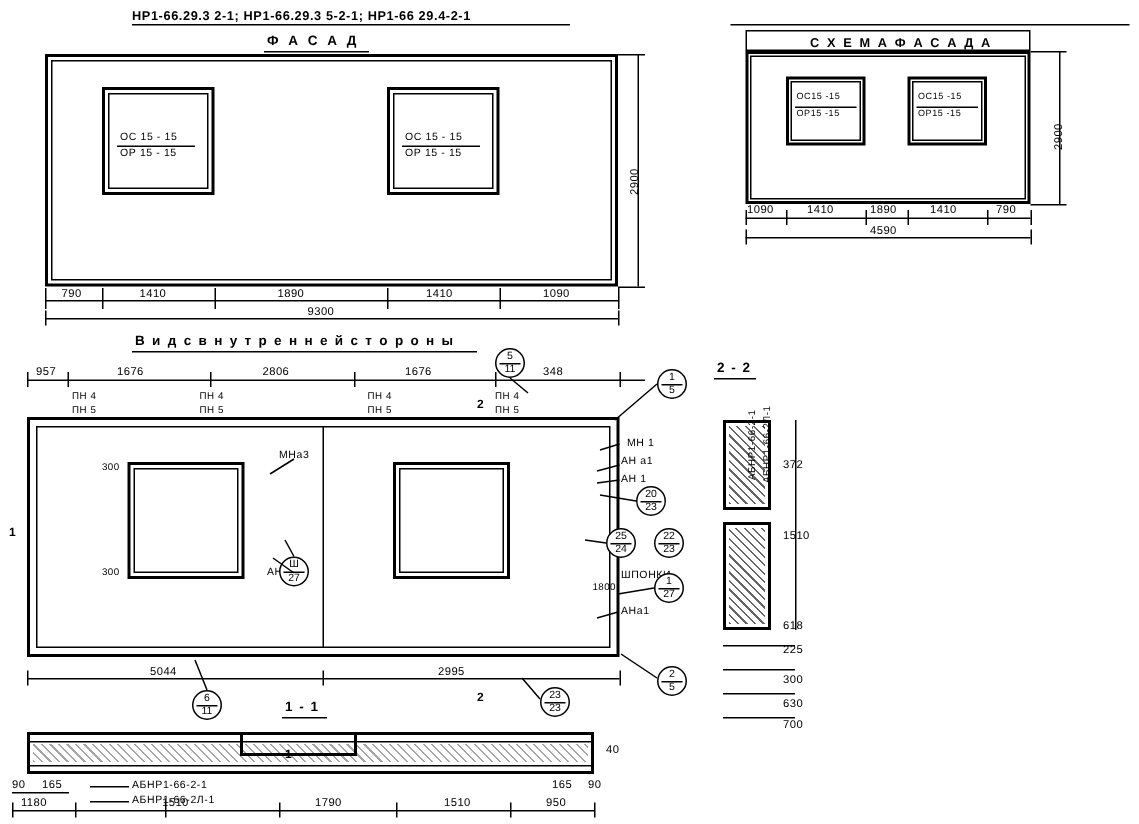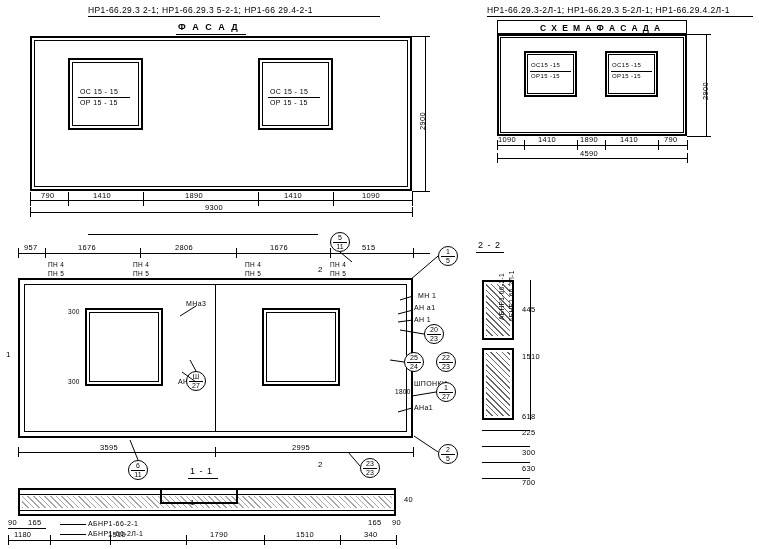--- a/index.html
+++ b/index.html
@@ -1,20 +1,20 @@
 <!DOCTYPE html>
 <html><head>
 <meta charset="utf-8">
 <style>
   html,body{margin:0;padding:0;background:#ffffff;}
   body{width:759px;height:549px;position:relative;overflow:hidden;
        font-family:"Liberation Sans",sans-serif;color:#000;}
   .sheet{position:absolute;left:0;top:0;width:759px;height:549px;}
   .t{position:absolute;white-space:nowrap;font-size:8px;letter-spacing:.4px;}
-  .t.b{font-weight:normal;}
+  .t.b{font-weight:bold;}
   .ln{position:absolute;background:#000;}
   .h1{height:1px;}
   .v1{width:1px;}
   .box{position:absolute;border:1px solid #000;box-sizing:border-box;}
   .box2{position:absolute;border:2px solid #000;box-sizing:border-box;}
   .circ{position:absolute;border:1px solid #000;border-radius:50%;box-sizing:border-box;
         display:flex;flex-direction:column;align-items:center;justify-content:center;
         font-size:7px;line-height:8px;background:#fff;}
   .circ .hr{width:80%;height:1px;background:#000;}
   .dim{position:absolute;font-size:7.5px;letter-spacing:.3px;}
@@ -24,21 +24,20 @@
   svg{position:absolute;left:0;top:0;overflow:visible;}
 </style>
 </head>
 <body>
 
 <div class="sheet">
 
   <div class="t b" style="left:88px;top:5px;font-size:8.5px;">НР1-66.29.3 2-1; НР1-66.29.3 5-2-1; НР1-66 29.4-2-1</div>
   <div class="ln h1" style="left:88px;top:16px;width:292px;"></div>
 
-  <div class="t b" style="left:487px;top:5px;font-size:8.5px;">НР1-66.29.3-2Л-1; НР1-66.29.3 5-2Л-1; НР1-66.29.4.2Л-1</div>
   <div class="ln h1" style="left:487px;top:16px;width:266px;"></div>
 
   <div class="title" style="position:absolute;left:178px;top:22px;">Ф А С А Д</div>
   <div class="ln h1" style="left:176px;top:34px;width:70px;"></div>
 
   <div class="box2" style="left:30px;top:36px;width:382px;height:155px;"></div>
   <div class="box" style="left:34px;top:40px;width:374px;height:147px;"></div>
 
   <div class="box2" style="left:68px;top:58px;width:75px;height:72px;"></div>
   <div class="box" style="left:72px;top:62px;width:67px;height:64px;"></div>
@@ -109,34 +108,35 @@
   <div class="ln h1" style="left:497px;top:158px;width:190px;"></div>
   <div class="ln v1" style="left:497px;top:153px;height:10px;"></div>
   <div class="ln v1" style="left:687px;top:153px;height:10px;"></div>
   <div class="dim" style="left:580px;top:149px;">4590</div>
 
   <div class="ln v1" style="left:706px;top:34px;height:102px;"></div>
   <div class="ln h1" style="left:687px;top:34px;width:24px;"></div>
   <div class="ln h1" style="left:687px;top:136px;width:24px;"></div>
   <div class="dim" style="left:701px;top:100px;transform:rotate(-90deg);transform-origin:left top;">2900</div>
 
+  <div class="title" style="position:absolute;left:90px;top:222px;letter-spacing:1.2px;">В и д   с   в н у т р е н н е й   с т о р о н ы</div>
   <div class="ln h1" style="left:88px;top:234px;width:230px;"></div>
 
   <div class="ln h1" style="left:18px;top:253px;width:412px;"></div>
   <div class="ln v1" style="left:18px;top:248px;height:10px;"></div>
   <div class="ln v1" style="left:45px;top:248px;height:10px;"></div>
   <div class="ln v1" style="left:140px;top:248px;height:10px;"></div>
   <div class="ln v1" style="left:236px;top:248px;height:10px;"></div>
   <div class="ln v1" style="left:330px;top:248px;height:10px;"></div>
   <div class="ln v1" style="left:413px;top:248px;height:10px;"></div>
   <div class="dim" style="left:24px;top:243px;">957</div>
   <div class="dim" style="left:78px;top:243px;">1676</div>
   <div class="dim" style="left:175px;top:243px;">2806</div>
   <div class="dim" style="left:270px;top:243px;">1676</div>
-  <div class="dim" style="left:362px;top:243px;">515</div>
+  <div class="dim" style="left:362px;top:243px;">348</div>
 
   <div class="t" style="left:48px;top:261px;font-size:6.5px;">ПН 4</div>
   <div class="t" style="left:48px;top:270px;font-size:6.5px;">ПН 5</div>
   <div class="t" style="left:133px;top:261px;font-size:6.5px;">ПН 4</div>
   <div class="t" style="left:133px;top:270px;font-size:6.5px;">ПН 5</div>
   <div class="t" style="left:245px;top:261px;font-size:6.5px;">ПН 4</div>
   <div class="t" style="left:245px;top:270px;font-size:6.5px;">ПН 5</div>
   <div class="t" style="left:330px;top:261px;font-size:6.5px;">ПН 4</div>
   <div class="t" style="left:330px;top:270px;font-size:6.5px;">ПН 5</div>
 
@@ -159,21 +159,21 @@
   <div class="t" style="left:414px;top:304px;font-size:7px;">АН а1</div>
   <div class="t" style="left:414px;top:316px;font-size:7px;">АН 1</div>
   <div class="t" style="left:178px;top:378px;font-size:7px;">АНа3</div>
   <div class="t" style="left:414px;top:404px;font-size:7px;">АНа1</div>
   <div class="t" style="left:414px;top:380px;font-size:7px;">ШПОНКИ</div>
 
   <div class="ln h1" style="left:18px;top:452px;width:395px;"></div>
   <div class="ln v1" style="left:18px;top:447px;height:10px;"></div>
   <div class="ln v1" style="left:215px;top:447px;height:10px;"></div>
   <div class="ln v1" style="left:413px;top:447px;height:10px;"></div>
-  <div class="dim" style="left:100px;top:443px;">3595</div>
+  <div class="dim" style="left:100px;top:443px;">5044</div>
   <div class="dim" style="left:292px;top:443px;">2995</div>
 
   <div class="t b" style="left:6px;top:350px;font-size:8px;">1</div>
   <div class="t b" style="left:318px;top:265px;font-size:8px;">2</div>
   <div class="t b" style="left:318px;top:460px;font-size:8px;">2</div>
 
   <div class="circ" style="left:438px;top:246px;width:20px;height:20px;">
     <span>1</span>
     <span class="hr"></span>
     <span>5</span>
@@ -249,21 +249,21 @@
 
   <div class="box2" style="left:482px;top:280px;width:32px;height:60px;"></div>
   <div class="box2" style="left:482px;top:348px;width:32px;height:72px;"></div>
   <div class="hatch" style="left:486px;top:284px;width:24px;height:52px;opacity:.6;"></div>
   <div class="hatch" style="left:486px;top:352px;width:24px;height:64px;opacity:.6;"></div>
 
   <div class="t" style="left:498px;top:320px;font-size:6.5px;transform:rotate(-90deg);transform-origin:left top;">АБНР1-66-2-1</div>
   <div class="t" style="left:508px;top:322px;font-size:6.5px;transform:rotate(-90deg);transform-origin:left top;">АБНР1-66-2Л-1</div>
 
   <div class="ln v1" style="left:530px;top:280px;height:140px;"></div>
-  <div class="dim" style="left:522px;top:305px;">445</div>
+  <div class="dim" style="left:522px;top:305px;">372</div>
   <div class="dim" style="left:522px;top:352px;">1510</div>
   <div class="dim" style="left:522px;top:412px;">618</div>
   <div class="dim" style="left:522px;top:428px;">225</div>
   <div class="dim" style="left:522px;top:448px;">300</div>
   <div class="dim" style="left:522px;top:464px;">630</div>
   <div class="dim" style="left:522px;top:478px;">700</div>
 
   <div class="ln h1" style="left:482px;top:430px;width:48px;"></div>
   <div class="ln h1" style="left:482px;top:446px;width:48px;"></div>
   <div class="ln h1" style="left:482px;top:462px;width:48px;"></div>
@@ -296,17 +296,17 @@
   <div class="ln v1" style="left:50px;top:535px;height:10px;"></div>
   <div class="ln v1" style="left:110px;top:535px;height:10px;"></div>
   <div class="ln v1" style="left:186px;top:535px;height:10px;"></div>
   <div class="ln v1" style="left:264px;top:535px;height:10px;"></div>
   <div class="ln v1" style="left:340px;top:535px;height:10px;"></div>
   <div class="ln v1" style="left:396px;top:535px;height:10px;"></div>
   <div class="dim" style="left:14px;top:530px;">1180</div>
   <div class="dim" style="left:108px;top:530px;">1510</div>
   <div class="dim" style="left:210px;top:530px;">1790</div>
   <div class="dim" style="left:296px;top:530px;">1510</div>
-  <div class="dim" style="left:364px;top:530px;">340</div>
+  <div class="dim" style="left:364px;top:530px;">950</div>
   <div class="dim" style="left:368px;top:518px;">165</div>
   <div class="dim" style="left:392px;top:518px;">90</div>
 
 </div>
 
 </body></html>

